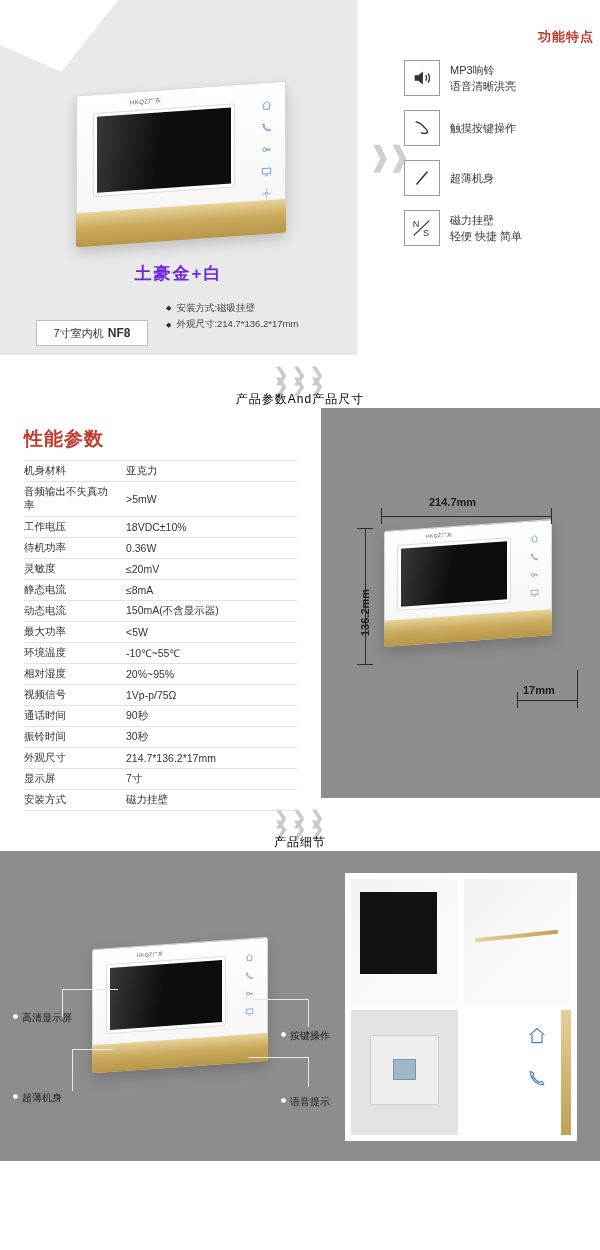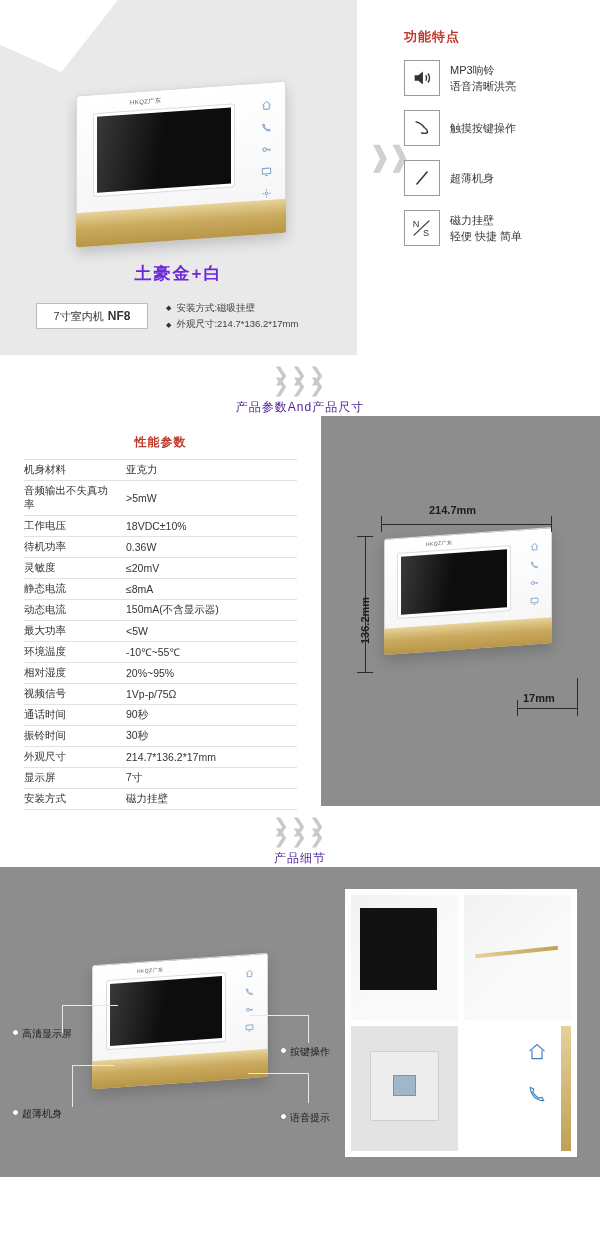--- a/index.html
+++ b/index.html
@@ -97,21 +97,21 @@
   .hero-title {
     position: absolute;
     left: 0; top: 262px;
     width: 357px;
     text-align: center;
     font-size: 17px; font-weight: bold; color: #6d28d9;
     letter-spacing: 2px;
   }
   .spec-box {
     position: absolute;
-    left: 36px; top: 303px;
+    left: 36px; top: 320px;
     width: 112px; height: 26px;
     border: 1px solid #bdbdbd;
     background: #fff;
     display: flex; align-items: center; justify-content: center;
     gap: 4px;
     font-size: 11px; color: #333;
   }
   .spec-box b { font-size: 12px; }
   .spec-list {
     position: absolute;
@@ -128,21 +128,21 @@
 
   
   .features {
     position: absolute;
     left: 404px; top: 28px;
     width: 190px;
   }
   .features-title {
     color: #c0392b;
     font-size: 13px; font-weight: bold;
-    text-align: left;
+    text-align: right;
     margin-bottom: 14px;
     letter-spacing: 1px;
   }
   .feat-row {
     display: flex; align-items: center;
     margin-bottom: 14px;
   }
   .feat-ico {
     width: 36px; height: 36px;
     border: 1px solid #9a9a9a;
@@ -167,45 +167,44 @@
     text-align: center;
     padding-top: 14px;
   }
   .chev {
     color: #c9c9c9;
     font-size: 19px;
     line-height: 11px;
     letter-spacing: 2px;
   }
   .divider-label {
-    margin-top: 8px;
+    margin-top: 0;
     font-size: 12px;
-    color: #4c1d95;
+    color: #000000;
     letter-spacing: 1px;
   }
 
   
   .params-section {
     position: relative;
     width: 600px; height: 390px;
     background: #fff;
   }
   .params-left {
     position: absolute;
     left: 0; top: 0;
     width: 321px; height: 390px;
     background: #fff;
     padding: 18px 24px 0 24px;
   }
   .params-title {
     color: #c0392b;
-    font-size: 12px; font-weight: bold;
+    font-size: 19px; font-weight: bold;
     letter-spacing: 1px;
     margin-bottom: 8px;
-    text-align: center;
   }
   table.params {
     width: 100%;
     border-collapse: collapse;
     font-size: 10.5px;
     color: #333;
   }
   table.params td {
     border-bottom: 1px solid #e2e2e2;
     padding: 3px 0;

